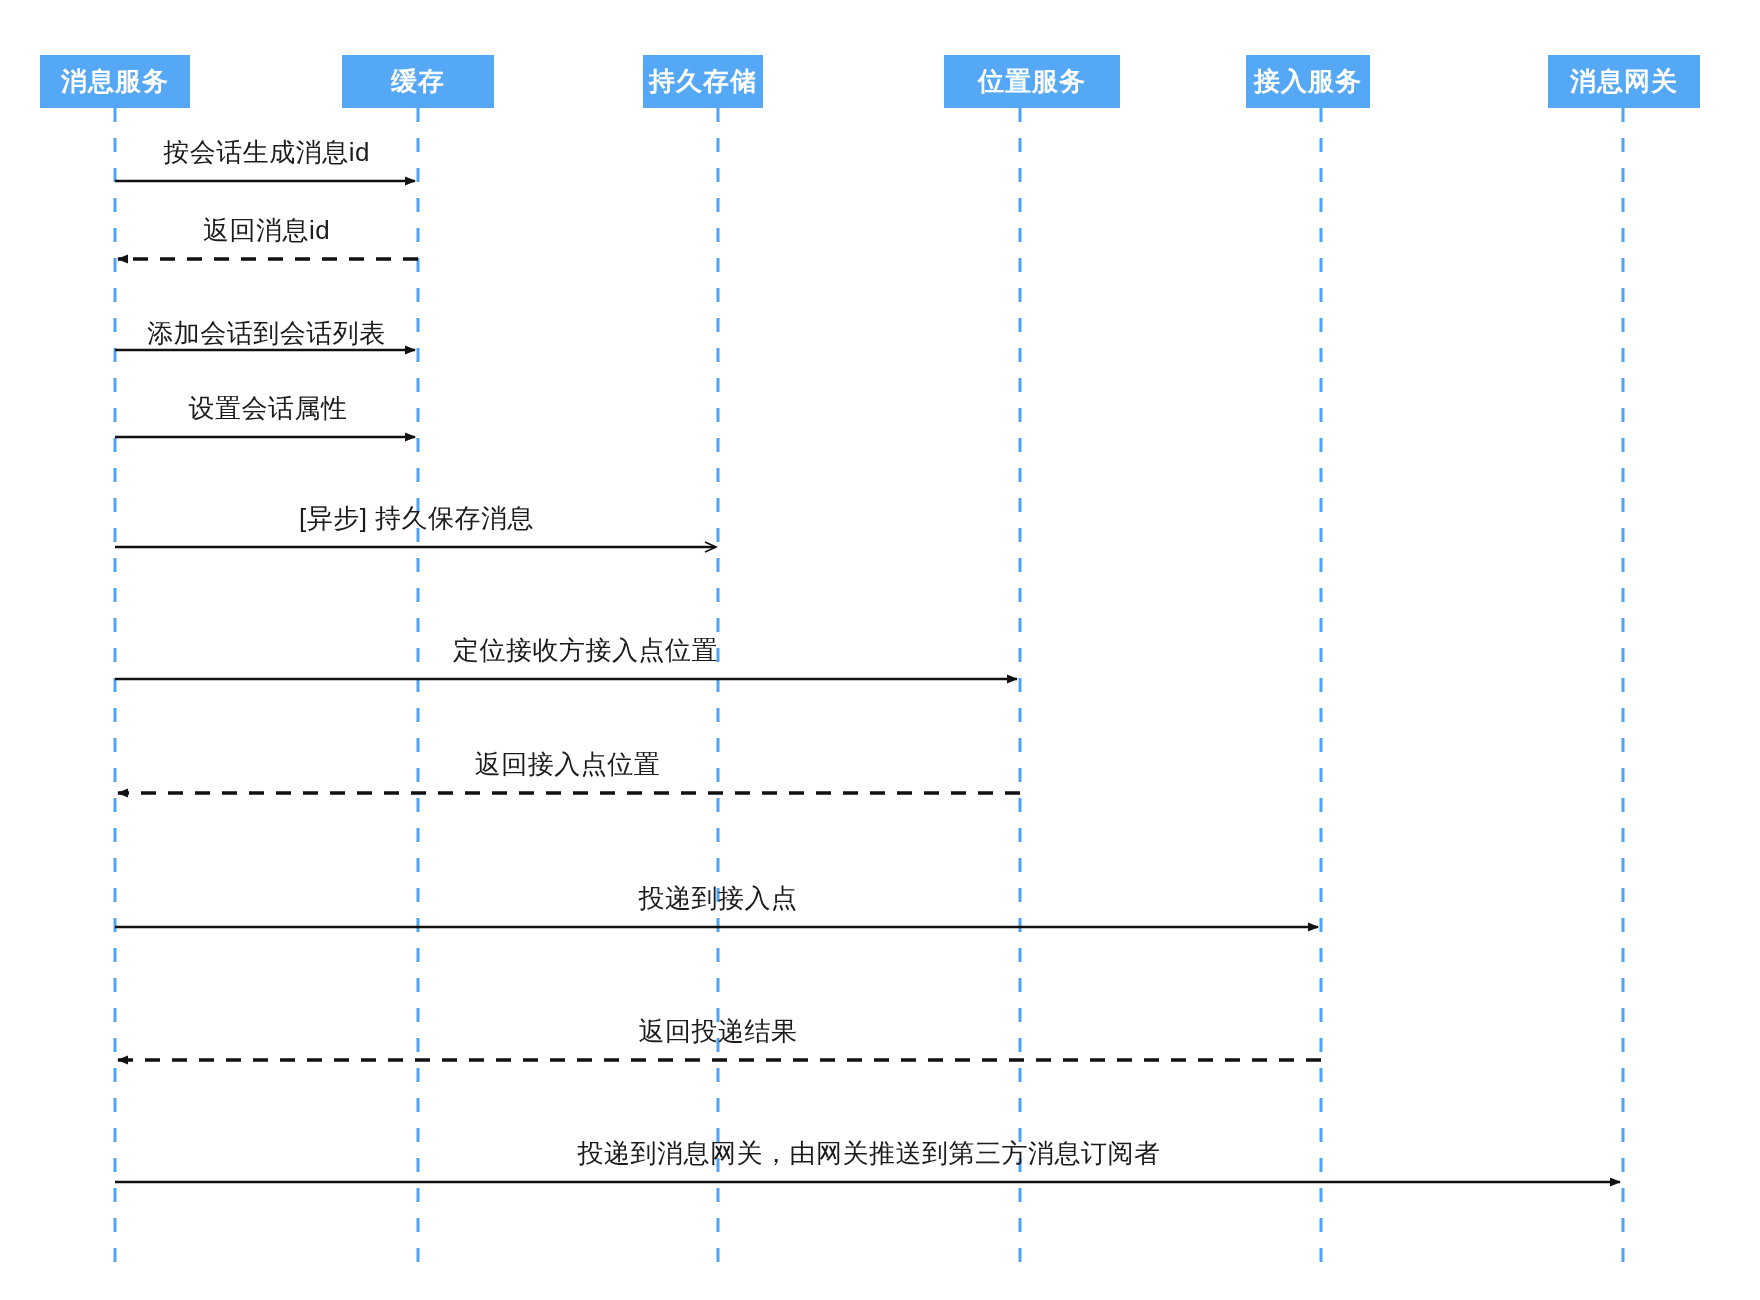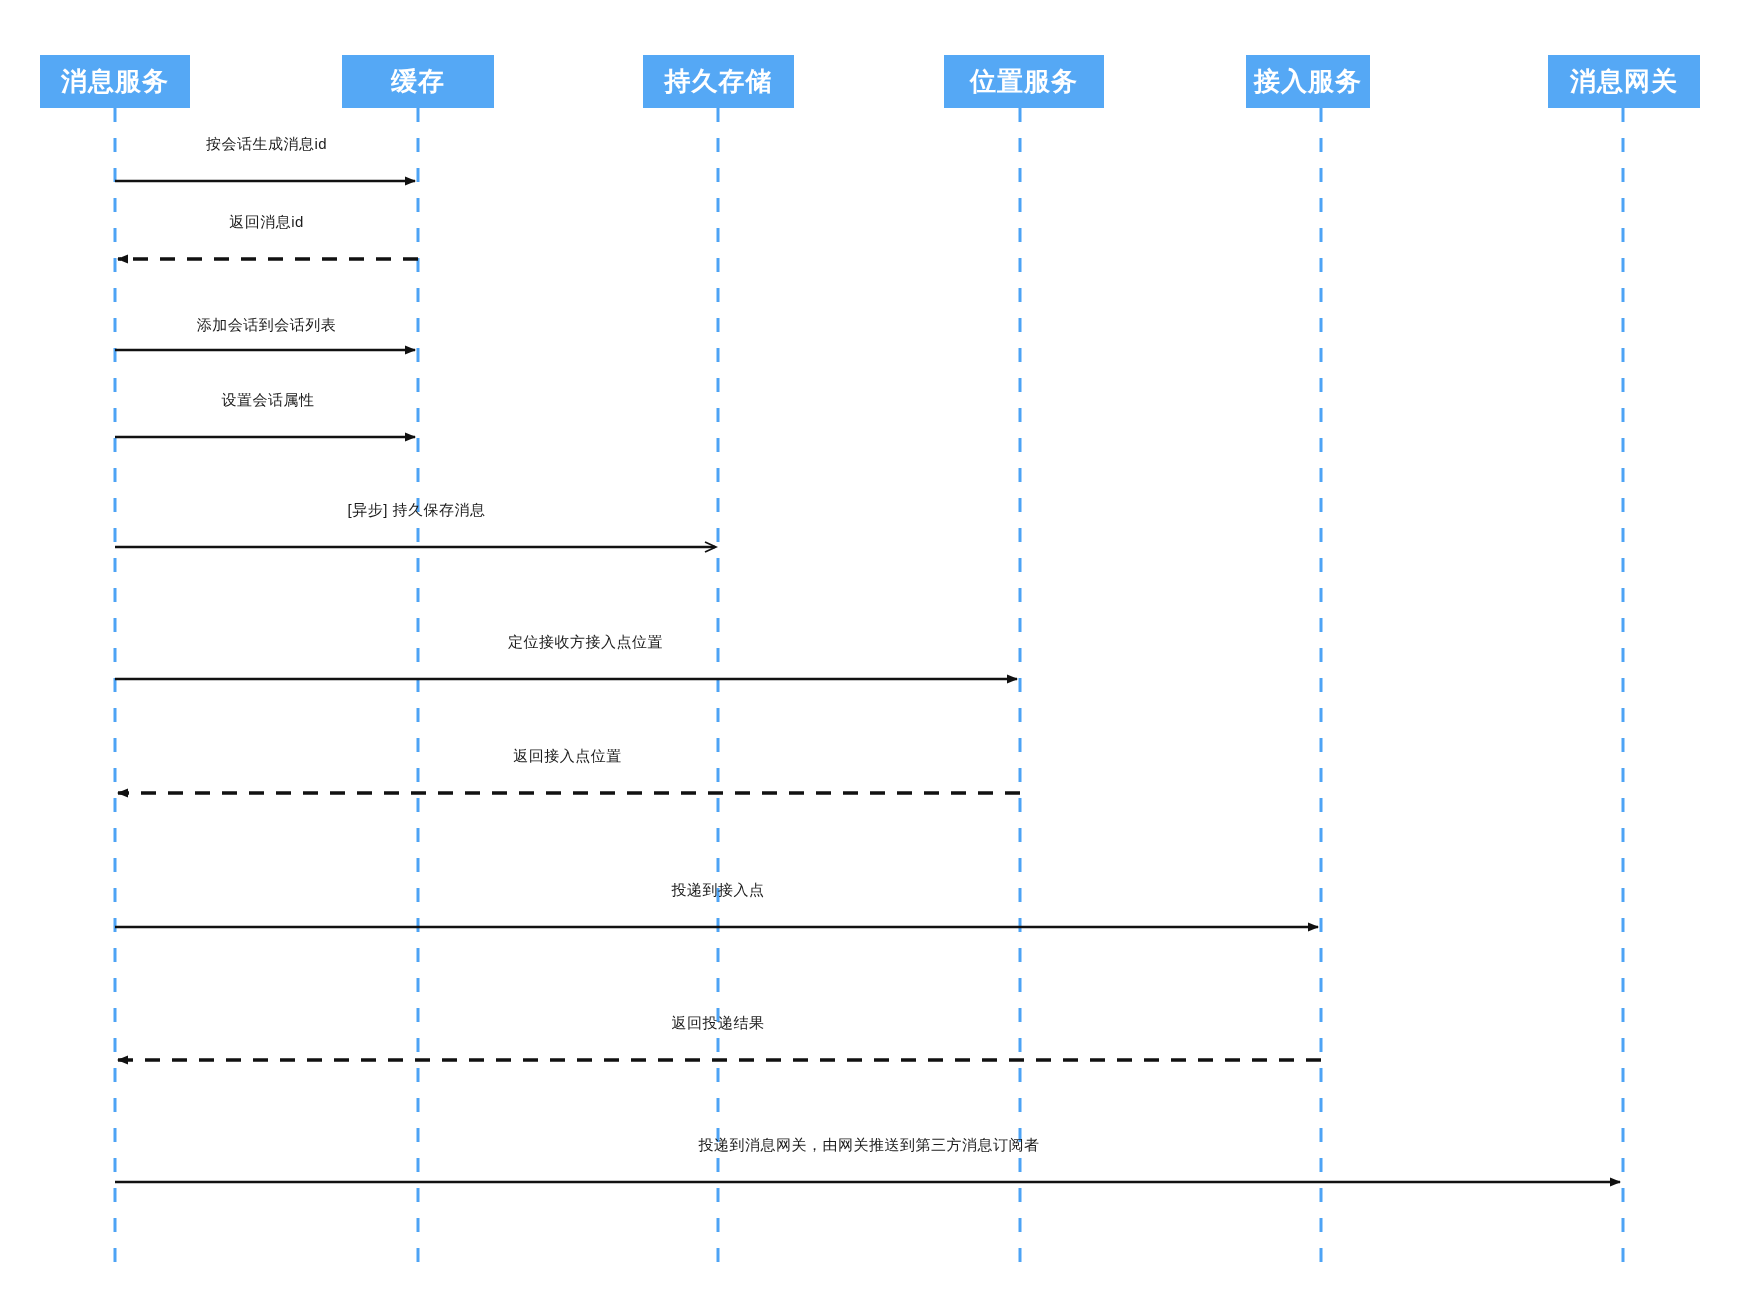--- a/index.html
+++ b/index.html
@@ -33,21 +33,21 @@
     font-weight: 700;
     letter-spacing: 1px;
     display: flex;
     align-items: center;
     justify-content: center;
     height: 53px;
     white-space: nowrap;
   }
   .msg-label {
     position: absolute;
-    font-size: 15px;
+    font-size: 26px;
     color: #1b1b1b;
     white-space: nowrap;
     transform: translateX(-50%);
     letter-spacing: 0.5px;
   }
 </style>
 </head>
 <body>
 
 <div id="diagram-root">
@@ -84,24 +84,24 @@
         <line x1="115" x2="1620" y1="1182" y2="1182" stroke="#111111" stroke-width="2.6" marker-end="url(#arrow-filled)"></line>
       </g>
   </svg>
   <div id="participants-layer">
       <div class="participant-box" style="left: 40px; top: 55px; width: 150px;">
         <span>消息服务</span>
       </div>
       <div class="participant-box" style="left: 342px; top: 55px; width: 152px;">
         <span>缓存</span>
       </div>
-      <div class="participant-box" style="left: 643px; top: 55px; width: 151px;">
+      <div class="participant-box" style="left: 643px; top: 55px; width: 120px;">
         <span>持久存储</span>
       </div>
-      <div class="participant-box" style="left: 944px; top: 55px; width: 160px;">
+      <div class="participant-box" style="left: 944px; top: 55px; width: 176px;">
         <span>位置服务</span>
       </div>
       <div class="participant-box" style="left: 1246px; top: 55px; width: 124px;">
         <span>接入服务</span>
       </div>
       <div class="participant-box" style="left: 1548px; top: 55px; width: 152px;">
         <span>消息网关</span>
       </div>
     </div>
   <div id="labels-layer">

